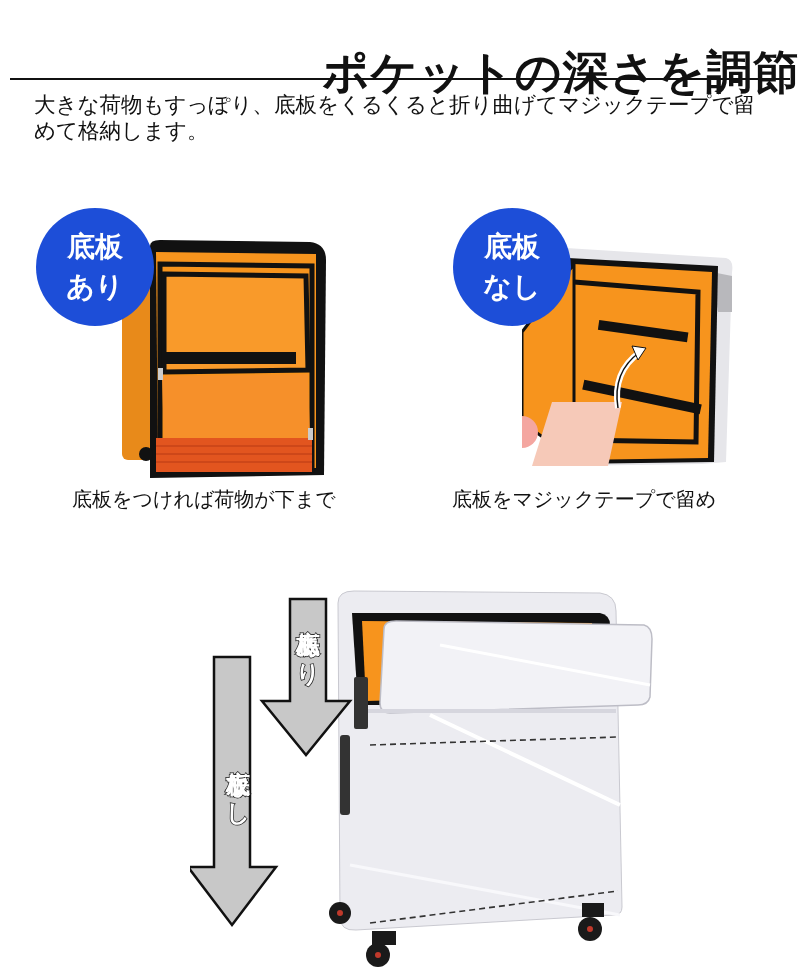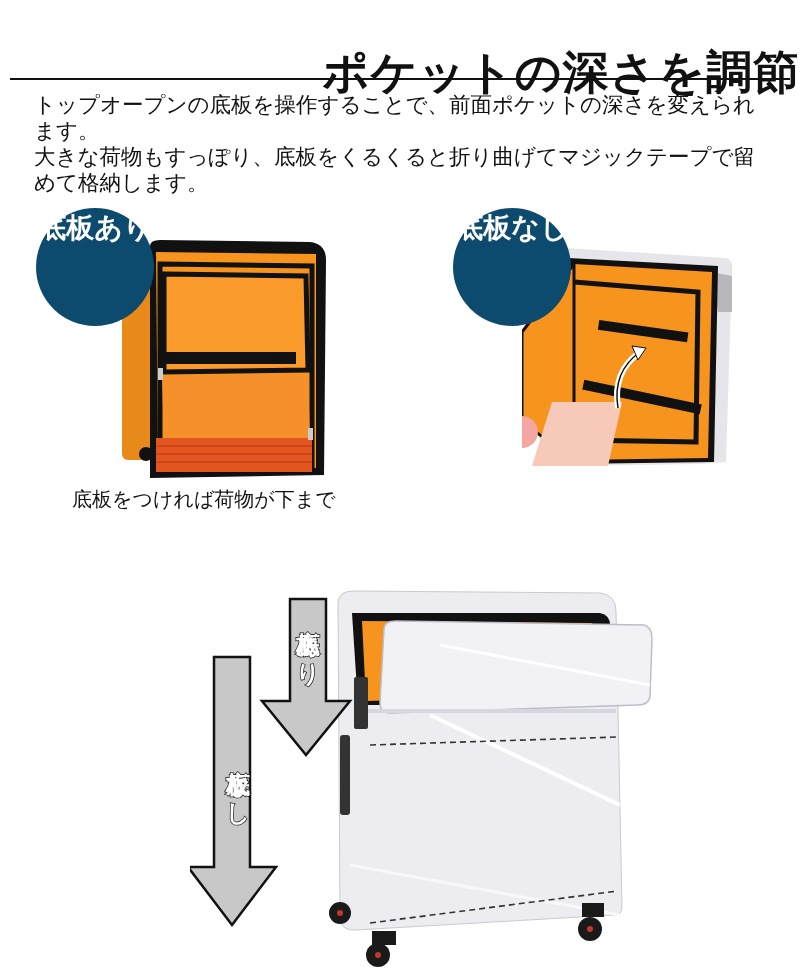--- a/index.html
+++ b/index.html
@@ -4,38 +4,37 @@
 <style>
   html, body { margin:0; padding:0; background:#fff; }
   body { width:800px; height:974px; position:relative; overflow:hidden;
          font-family:"DejaVu Sans","Liberation Sans",sans-serif; color:#111; }
   .title { position:absolute; left:0; top:10px; width:800px; text-align:right;
            font-size:46px; font-weight:bold; letter-spacing:1px; line-height:62px; }
   .rule { position:absolute; left:10px; top:78px; width:780px; height:2px; background:#111; }
   .intro { position:absolute; left:34px; top:92px; width:740px; font-size:21.5px;
            line-height:26px; }
   .intro p { margin:0; }
-  .badge { position:absolute; width:118px; height:118px; border-radius:50%; background:#0c4a6e;
+  .badge { position:absolute; width:118px; height:118px; border-radius:50%; background:#1d4ed8;
            color:#fff; font-weight:bold; font-size:28px; line-height:40px; text-align:center;
-           display:flex; flex-direction:row; justify-content:center; z-index:3; }
+           display:flex; flex-direction:column; justify-content:center; z-index:3; }
   .photo { position:absolute; }
   .caption { position:absolute; font-size:20px; line-height:26px; }
   .caption p { margin:0;text-align:right; }
   .arrow-label { position:absolute; color:#fff; font-weight:bold; font-size:24px;
                  writing-mode:vertical-rl; text-orientation:upright; letter-spacing:2px;
                  -webkit-text-stroke:1.5px #222; paint-order:stroke fill; z-index:4; }
 </style>
 </head>
 <body>
 
 <h1 class="title">ポケットの深さを調節</h1>
 <div class="rule"></div>
 
 <div class="intro">
-  <p>トップオープンの底板を操作することで、前面ポケットの深さを変えられます。</p>
   <p>大きな荷物もすっぽり、底板をくるくると折り曲げてマジックテープで留めて格納します。</p>
 </div>
 
 <div class="badge" style="left:36px;top:208px;">
   <span>底板</span>
   <span>あり</span>
 </div>
 <svg class="photo" style="left:120px;top:240px;" width="210" height="240" viewBox="0 0 210 240">
   <rect x="2" y="30" width="36" height="190" rx="6" fill="#e88a1a"></rect>
   <path d="M30 6 Q30 0 40 0 L190 2 Q206 4 206 20 L204 235 L30 238 Z" fill="#111"></path>
@@ -72,20 +71,21 @@
   <path d="M52 40 L176 50 L174 200 L52 198" fill="none" stroke="#111" stroke-width="5"></path>
   <rect x="76" y="84" width="90" height="10" fill="#111" transform="rotate(8 120 90)"></rect>
   <rect x="60" y="150" width="120" height="10" fill="#111" transform="rotate(12 120 155)"></rect>
   <path d="M30 160 L100 160 L86 224 L10 224 Z" fill="#f6c9b8"></path>
   <path d="M96 166 Q90 130 118 110" fill="none" stroke="#fff" stroke-width="6"></path>
   <path d="M96 166 Q90 130 118 110" fill="none" stroke="#111" stroke-width="1.5"></path>
   <path d="M110 104 L124 106 L116 118 Z" fill="#fff" stroke="#111" stroke-width="1"></path>
   <circle cx="0" cy="190" r="16" fill="#f4a6a0"></circle>
 </svg>
 <div class="caption" style="left:452px;top:486px;">
+  <p>底板をマジックテープで留め</p>
 </div>
 
 <svg class="photo" style="left:190px;top:585px;" width="480" height="389" viewBox="0 0 480 389">
 
   <path d="M24 72 L60 72 L60 282 L86 282 L42 340 L-2 282 L24 282 Z" fill="#c8c8c8" stroke="#111" stroke-width="2.5"></path>
 
   <path d="M148 18 Q148 6 164 6 L410 8 Q426 10 426 26 L432 322 Q432 330 424 330 L166 345 Q150 346 150 332 Z" fill="#ececf1" stroke="#c9c9d0" stroke-width="1"></path>
   <path d="M162 28 L410 28 Q420 30 420 40 L418 120 L168 120 Z" fill="#111"></path>
   <path d="M172 36 L402 38 L402 110 L176 116 Z" fill="#f7941d"></path>
   <path d="M194 44 Q194 36 206 36 L454 40 Q462 42 462 54 L460 112 Q458 120 448 120 L200 128 Q190 128 190 118 Z" fill="#f2f2f6" stroke="#bdbdc6" stroke-width="1.5"></path>

